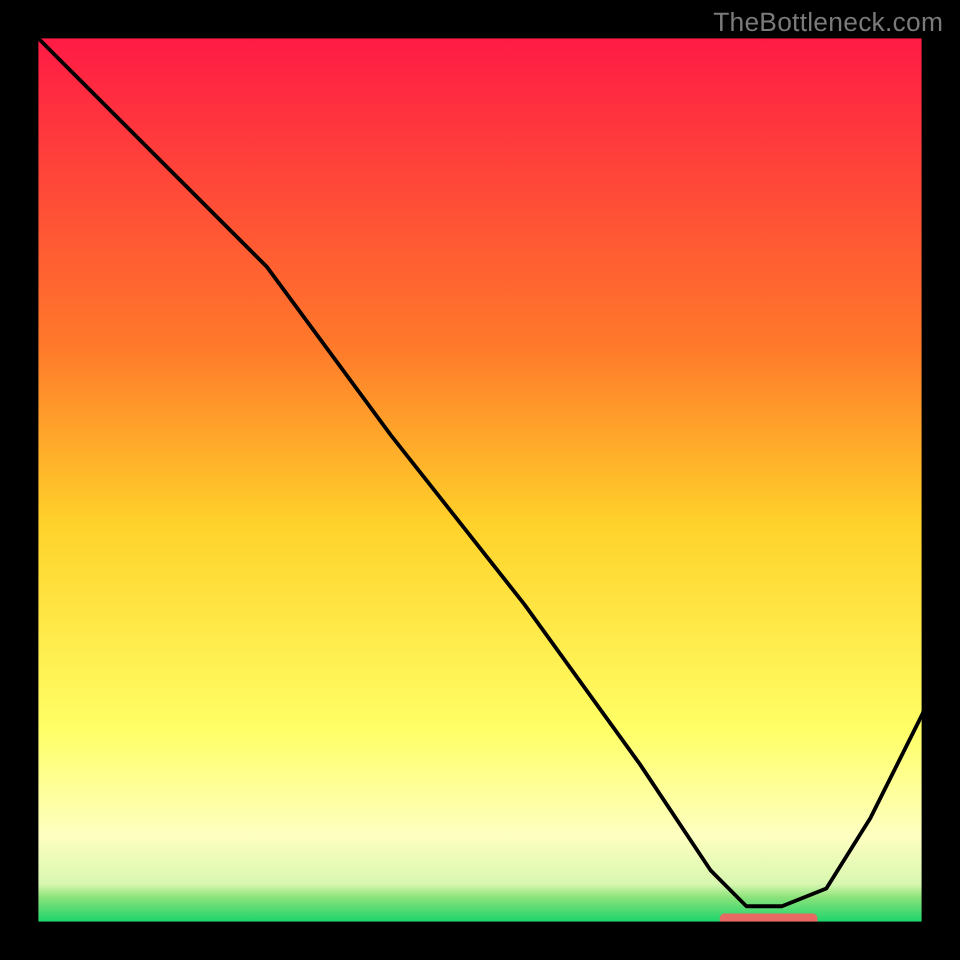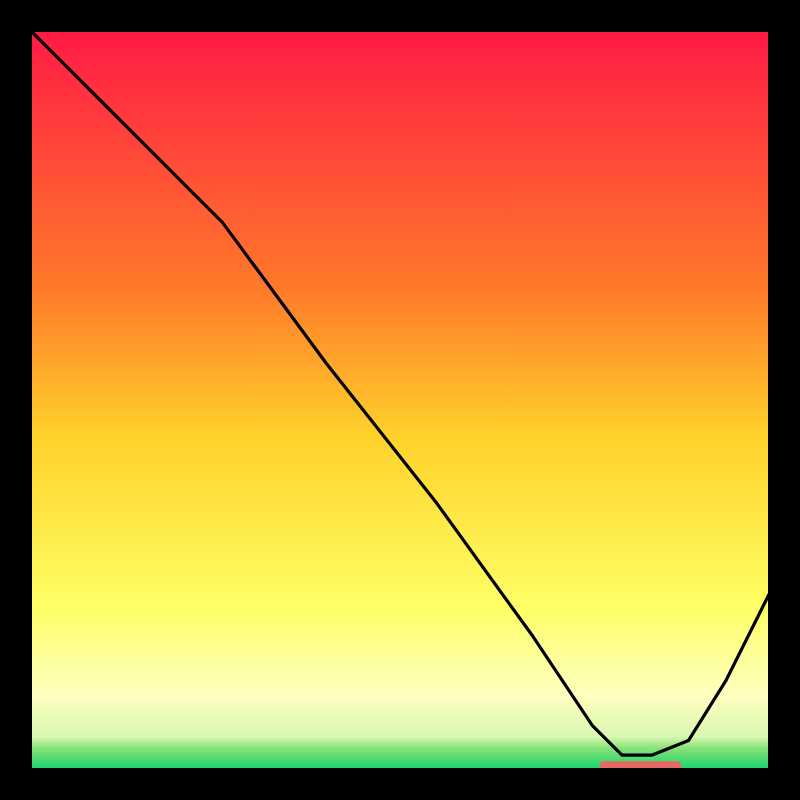--- a/index.html
+++ b/index.html
@@ -27,20 +27,21 @@
     z-index: 5;
   }
   svg {
     display: block;
   }
 </style>
 </head>
 <body>
 
 <div class="wrap">
+  <div class="watermark">TheBottleneck.com</div>
 
   <svg id="chart-svg" width="800" height="800">
     <defs>
       <linearGradient id="bg-grad" x1="0" y1="0" x2="0" y2="1">
           <stop offset="0%" stop-color="#ff1a45"></stop>
           <stop offset="35%" stop-color="#ff7a2a"></stop>
           <stop offset="55.00000000000001%" stop-color="#ffd22a"></stop>
           <stop offset="78%" stop-color="#ffff66"></stop>
           <stop offset="90%" stop-color="#feffc0"></stop>
           <stop offset="95.5%" stop-color="#d8f7b0"></stop>

